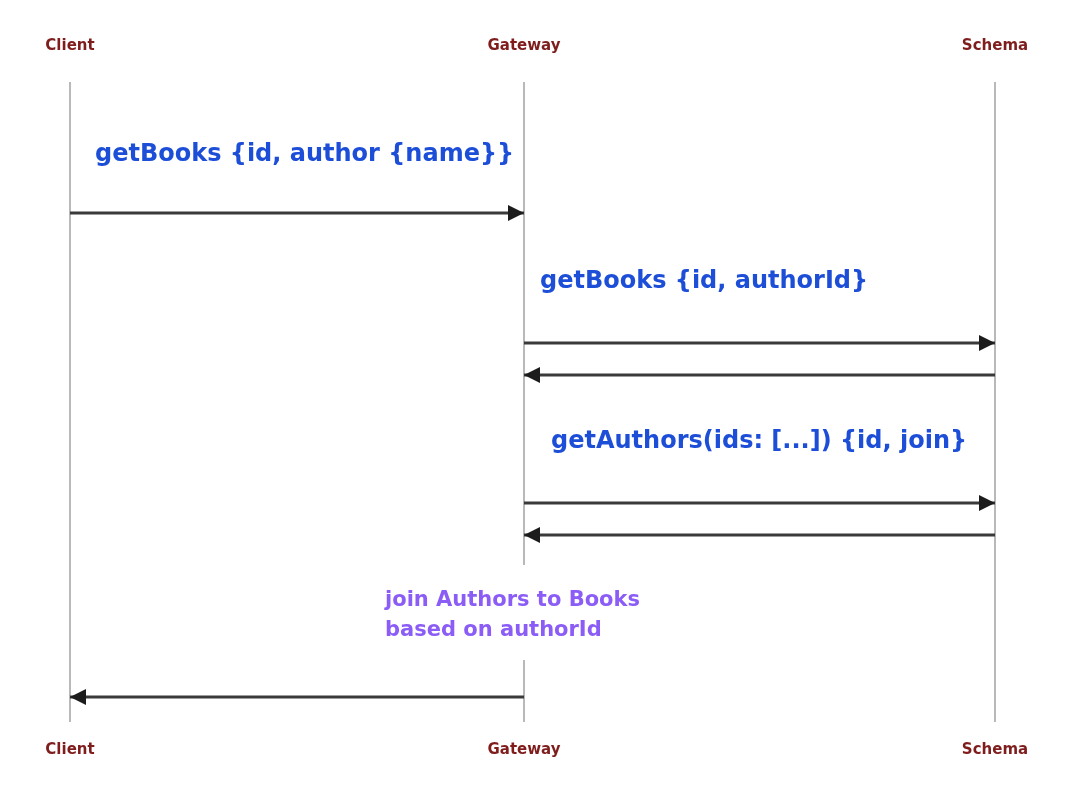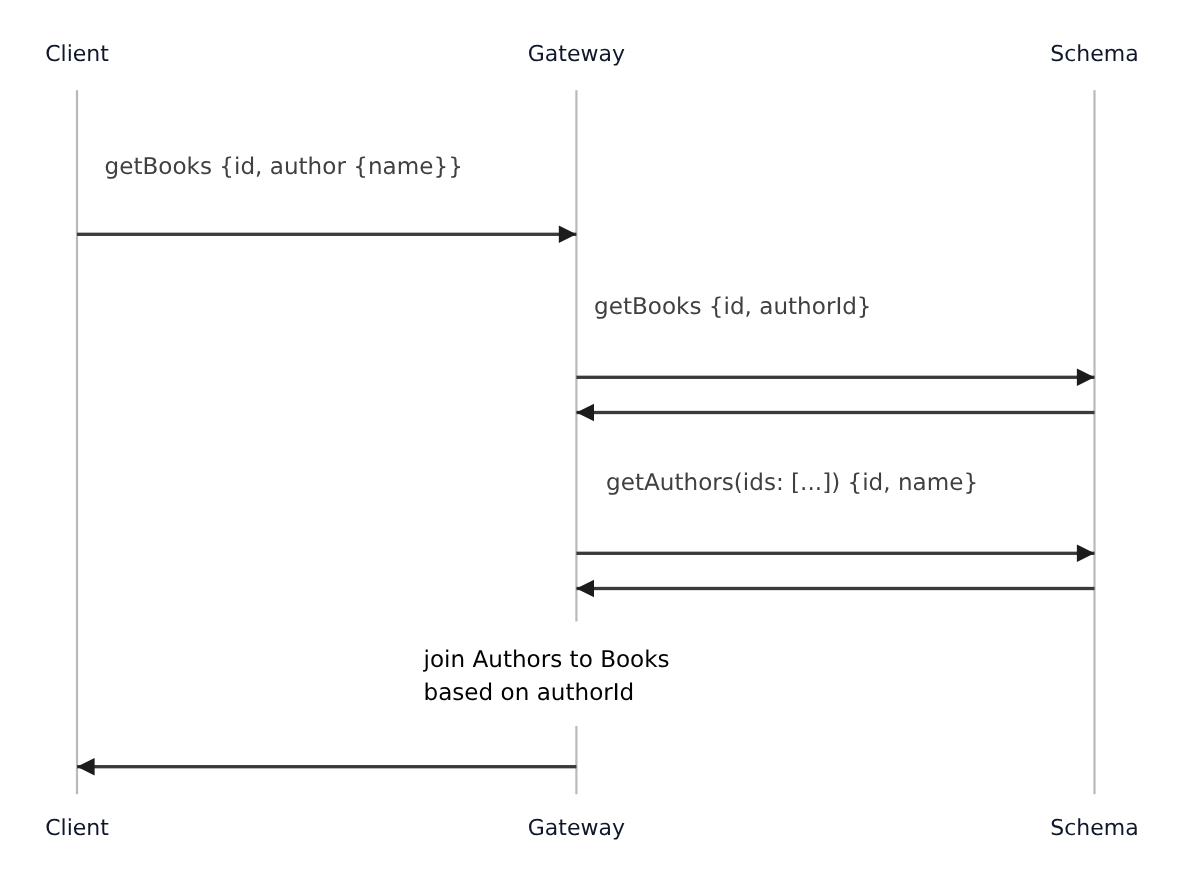--- a/index.html
+++ b/index.html
@@ -15,23 +15,23 @@
     position: relative;
     width: 1088px;
     height: 796px;
     background: #ffffff;
     overflow: hidden;
   }
   
   .participant-label {
     position: absolute;
     font-family: "DejaVu Sans", sans-serif;
-    font-size: 20px;
-    font-weight: 400;
-    color: #0f172a;
+    font-size: 15px;
+    font-weight: 700;
+    color: #7f1d1d;
     white-space: nowrap;
     transform: translateX(-50%);
     line-height: 1;
   }
   
   .lifeline {
     position: absolute;
     width: 2px;
     background: #b9b9b9;
     transform: translateX(-1px);
@@ -64,32 +64,32 @@
     border-left: 16px solid #1c1c1c;
   }
   .msg.to-left .head {
     left: 0;
     border-right: 16px solid #1c1c1c;
   }
   
   .msg-text {
     position: absolute;
     font-family: "DejaVu Sans", sans-serif;
-    font-size: 21px;
-    font-weight: 400;
-    color: #404040;
+    font-size: 24px;
+    font-weight: 700;
+    color: #1d4ed8;
     white-space: nowrap;
     line-height: 1.28;
   }
   .note-text {
     position: absolute;
     font-family: "DejaVu Sans", sans-serif;
     font-size: 21px;
-    font-weight: 400;
-    color: #000000;
+    font-weight: 700;
+    color: #8b5cf6;
     white-space: pre;
     line-height: 1.45;
   }
 </style>
 </head>
 <body>
 
 <div id="diagram-root">
 
   <div class="participant-label" style="left:70px; top:38px;">Client</div>
@@ -113,21 +113,21 @@
   <div class="msg to-right" style="left:524px; width:471px; top:343px;">
     <div class="shaft"></div>
     <div class="head"></div>
   </div>
 
   <div class="msg to-left" style="left:524px; width:471px; top:375px;">
     <div class="shaft"></div>
     <div class="head"></div>
   </div>
 
-  <div class="msg-text" style="left:551px; top:425px;">getAuthors(ids: [...]) {id, name}</div>
+  <div class="msg-text" style="left:551px; top:425px;">getAuthors(ids: [...]) {id, join}</div>
   <div class="msg to-right" style="left:524px; width:471px; top:503px;">
     <div class="shaft"></div>
     <div class="head"></div>
   </div>
 
   <div class="msg to-left" style="left:524px; width:471px; top:535px;">
     <div class="shaft"></div>
     <div class="head"></div>
   </div>
 

